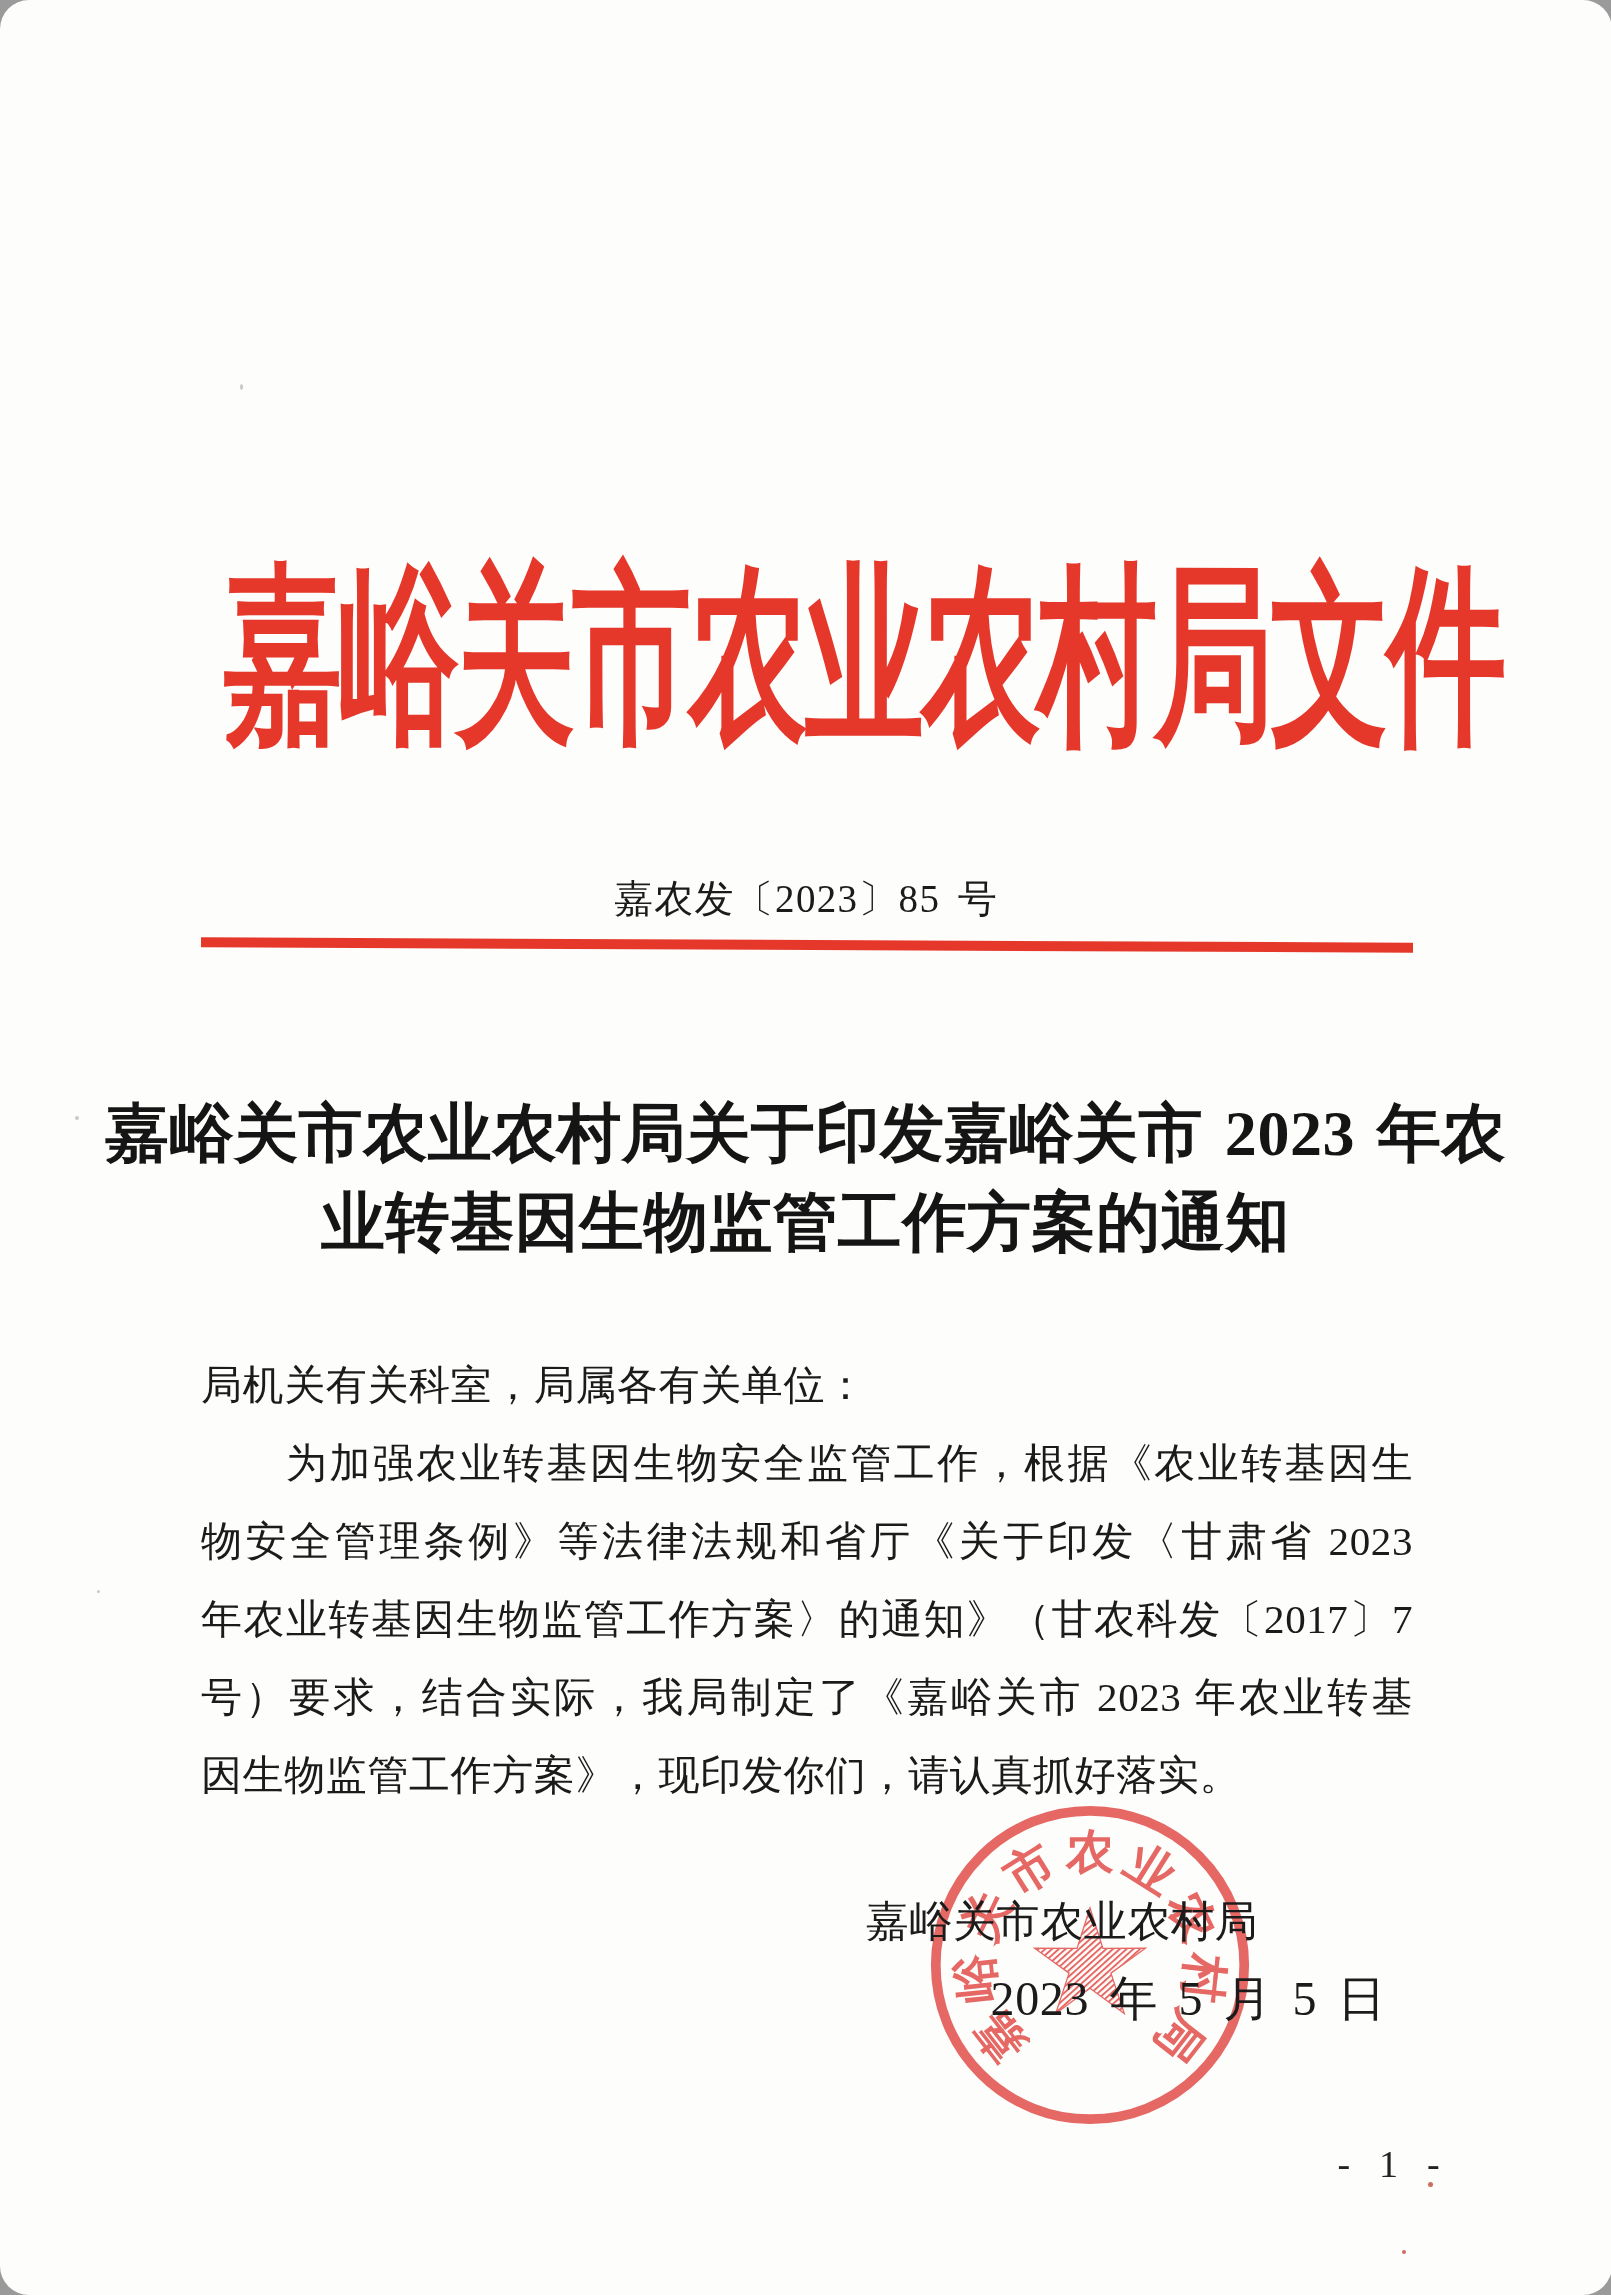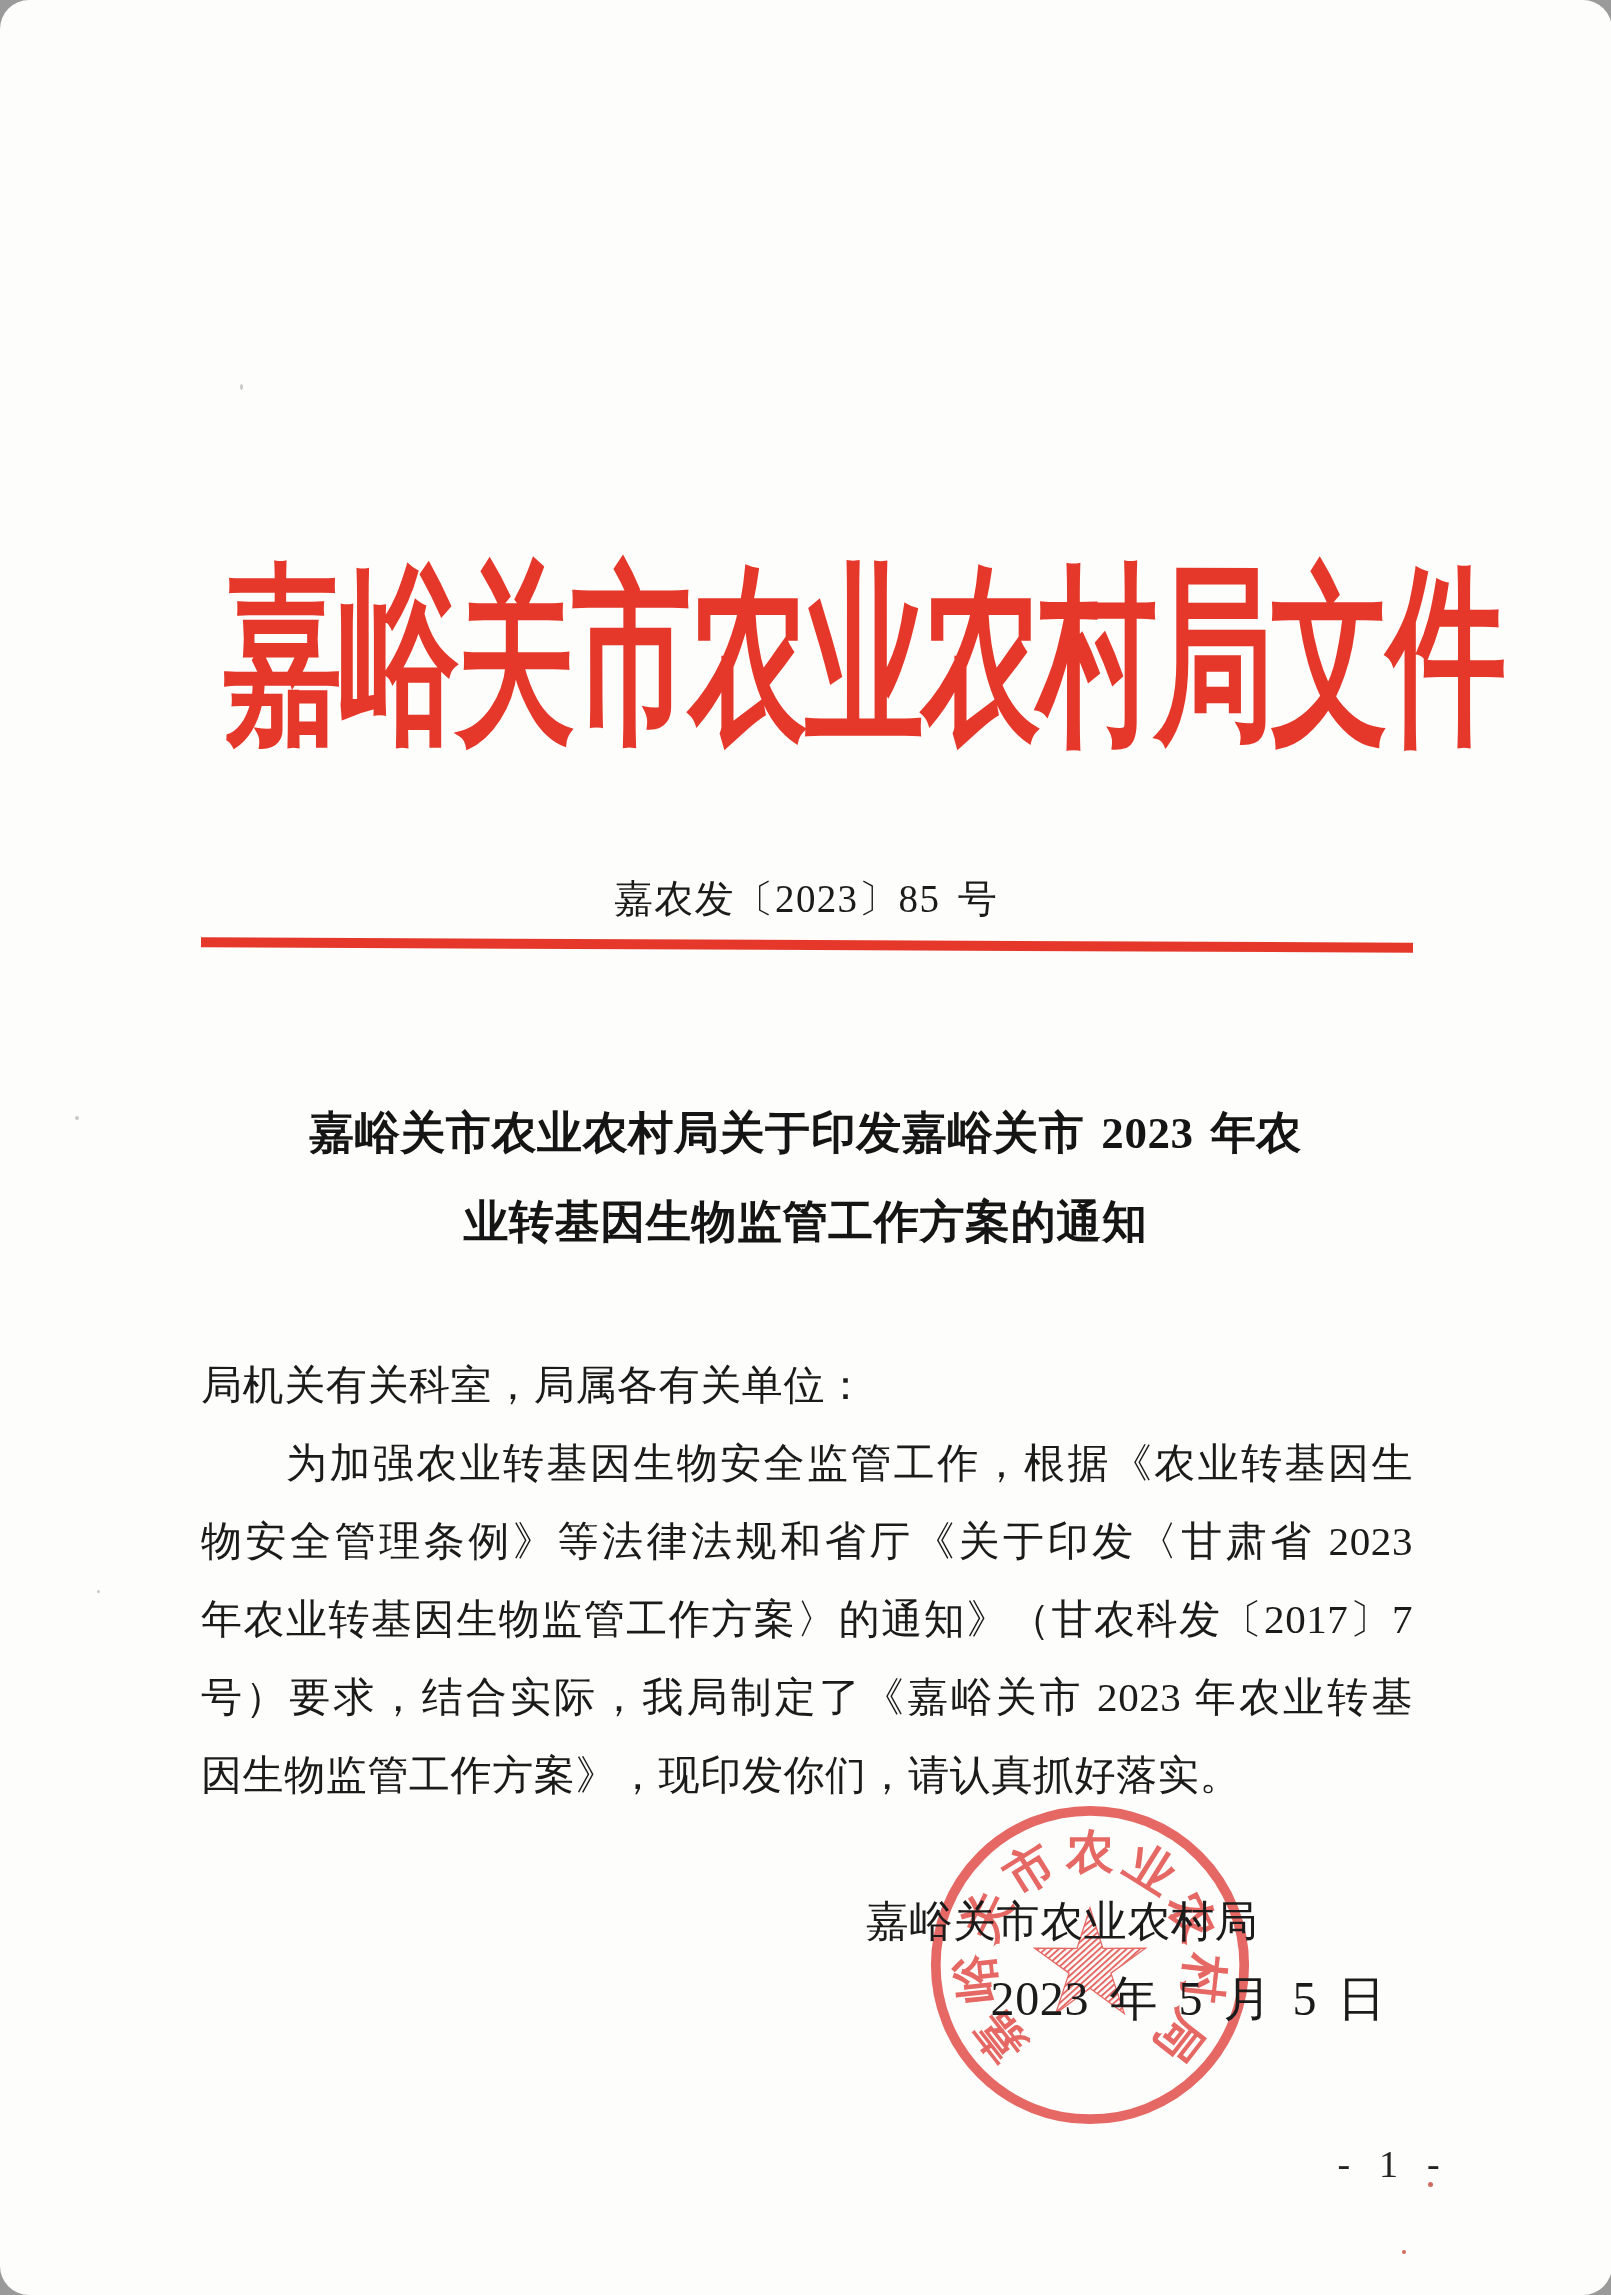--- a/index.html
+++ b/index.html
@@ -27,21 +27,21 @@
     letter-spacing:1.3px;word-spacing:6.5px;
   }
   
   .red-rule{
     position:absolute;left:201px;top:940px;width:1212px;height:10.4px;
     transform:rotate(0.25deg);
   }
   
   .doc-title{
     position:absolute;left:97px;top:1089px;width:1417px;
-    text-align:center;font-weight:900;font-size:45px;line-height:89px;
+    text-align:center;font-weight:900;font-size:64px;line-height:89px;
     letter-spacing:0.6px;word-spacing:5.2px;color:#151515;
   }
   
   .body-block{
     position:absolute;left:201px;top:1346px;width:1212px;
     font-size:41px;line-height:78px;letter-spacing:0.6px;
   }
   .body-line{min-height:78px;}
   .jl{text-align:justify;text-align-last:justify;}
   .indent{text-indent:85px;}

